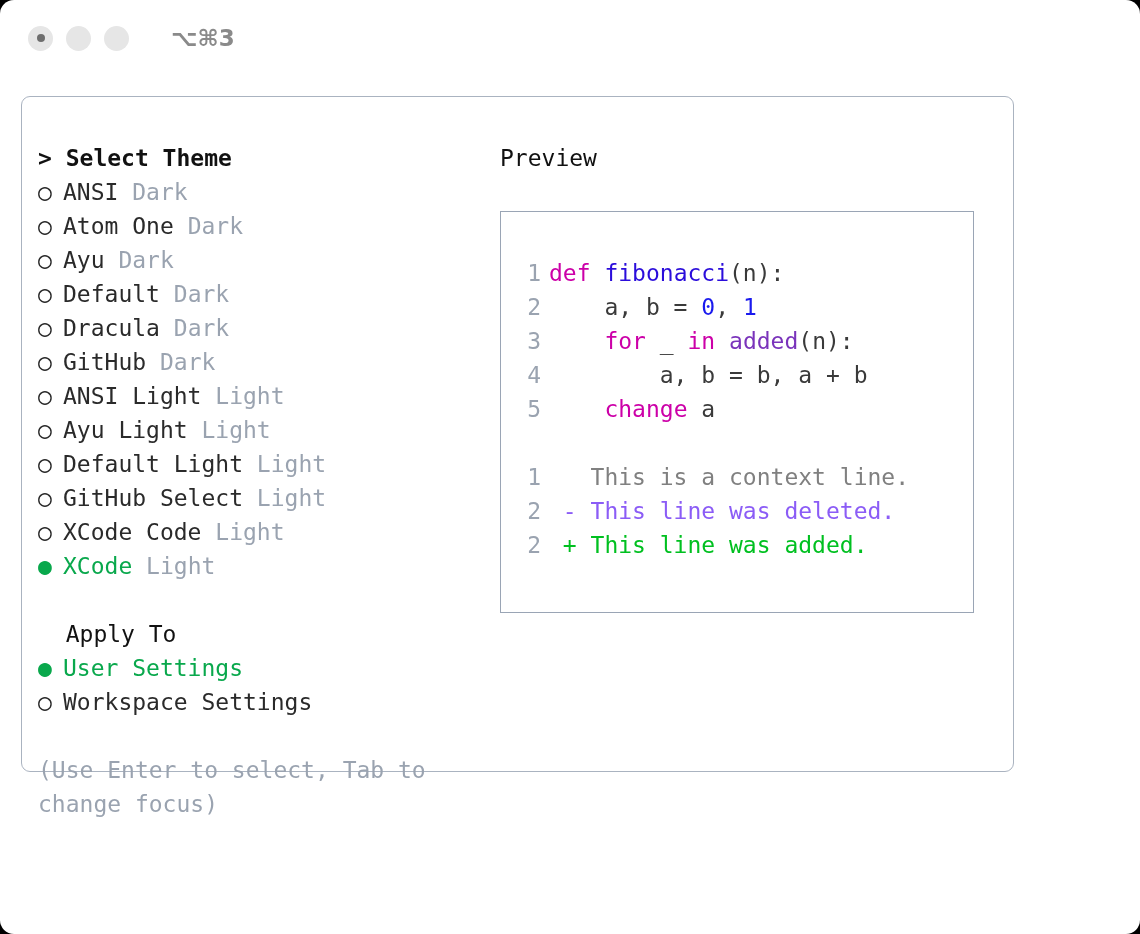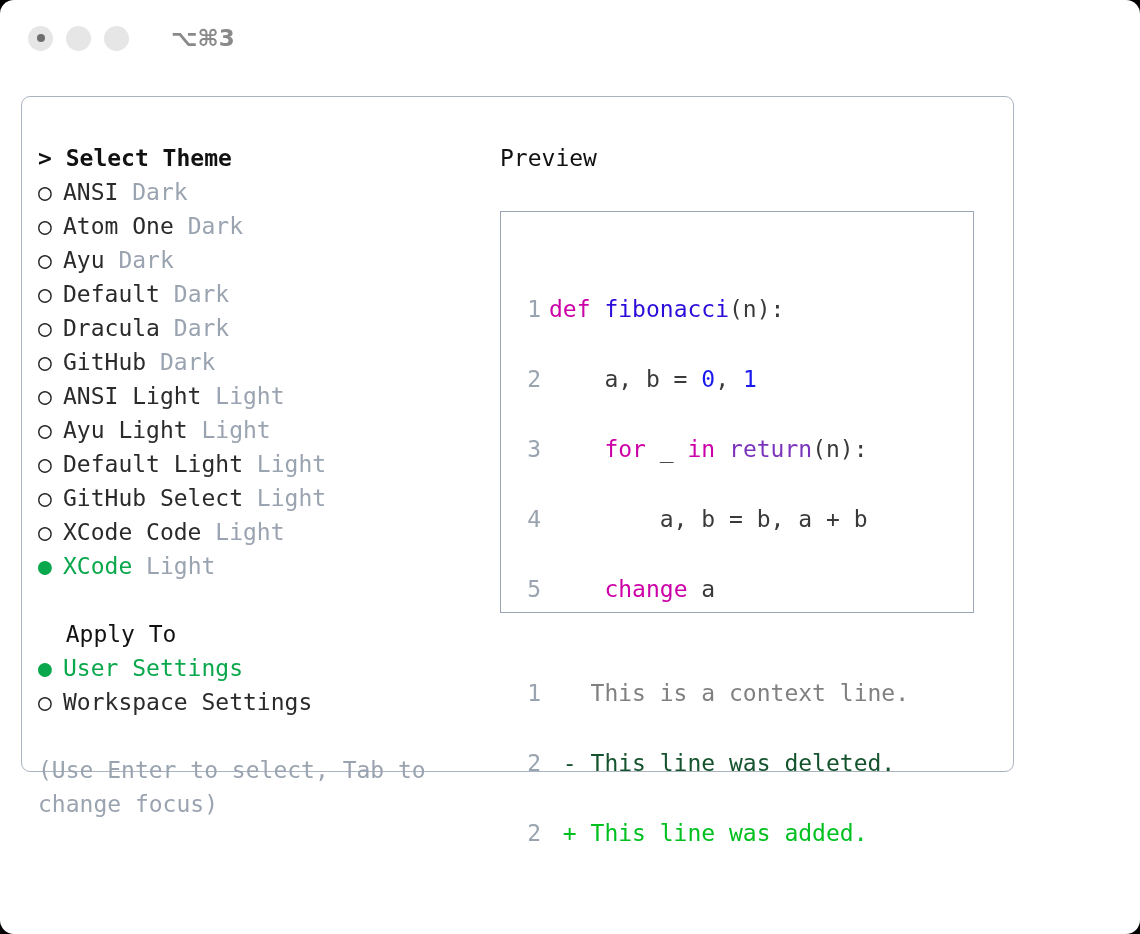--- a/index.html
+++ b/index.html
@@ -137,37 +137,36 @@
     height: 402px;
     border: 1px solid #9aa5b5;
     box-sizing: border-box;
     background: #ffffff;
     padding: 44px 0 0 14px;
   }
   .code-line {
     font-size: 23px;
     line-height: 34px;
     white-space: pre;
-    margin-top: 36px;
   }
   .ln {
     display: inline-block;
     width: 26px;
     text-align: right;
     color: #9aa3b0;
     margin-right: 8px;
   }
   .tok-kw   { color: #cc00a8; }
   .tok-fn   { color: #2b0ddb; }
   .tok-bi   { color: #7a33bb; }
   .tok-num  { color: #1a1aee; }
   .tok-pl   { color: #3a3a3a; }
   .diff-gap { height: 34px; }
   .diff-ctx { color: #808080; }
-  .diff-del { color: #14532d; }
+  .diff-del { color: #8b5cf6; }
   .diff-add { color: #00c020; }
 </style>
 </head>
 <body>
 
 <div class="window">
 
   <div class="titlebar">
     <div class="dots">
       <span class="dot">
@@ -211,21 +210,21 @@
 
       <div class="hint">(Use Enter to select, Tab to change focus)</div>
     </div>
 
     <div class="col-right">
       <div class="preview-title">Preview</div>
       <div class="preview-box">
         <div id="code-sample">
             <div class="code-line"><span class="ln">1</span><span class="tok-kw">def </span><span class="tok-fn">fibonacci</span><span class="tok-pl">(n):</span></div>
             <div class="code-line"><span class="ln">2</span><span class="tok-pl">    a, b = </span><span class="tok-num">0</span><span class="tok-pl">, </span><span class="tok-num">1</span></div>
-            <div class="code-line"><span class="ln">3</span><span class="tok-pl">    </span><span class="tok-kw">for</span><span class="tok-pl"> _ </span><span class="tok-kw">in</span><span class="tok-pl"> </span><span class="tok-bi">return</span><span class="tok-pl">(n):</span></div>
+            <div class="code-line"><span class="ln">3</span><span class="tok-pl">    </span><span class="tok-kw">for</span><span class="tok-pl"> _ </span><span class="tok-kw">in</span><span class="tok-pl"> </span><span class="tok-bi">added</span><span class="tok-pl">(n):</span></div>
             <div class="code-line"><span class="ln">4</span><span class="tok-pl">        a, b = b, a + b</span></div>
             <div class="code-line"><span class="ln">5</span><span class="tok-pl">    </span><span class="tok-kw">change</span><span class="tok-pl"> a</span></div>
           </div>
         <div class="diff-gap"></div>
         <div id="diff-sample">
             <div class="code-line"><span class="ln">1</span><span class="diff-ctx">   This is a context line.</span></div>
             <div class="code-line"><span class="ln">2</span><span class="diff-del"> - This line was deleted.</span></div>
             <div class="code-line"><span class="ln">2</span><span class="diff-add"> + This line was added.</span></div>
           </div>
       </div>

